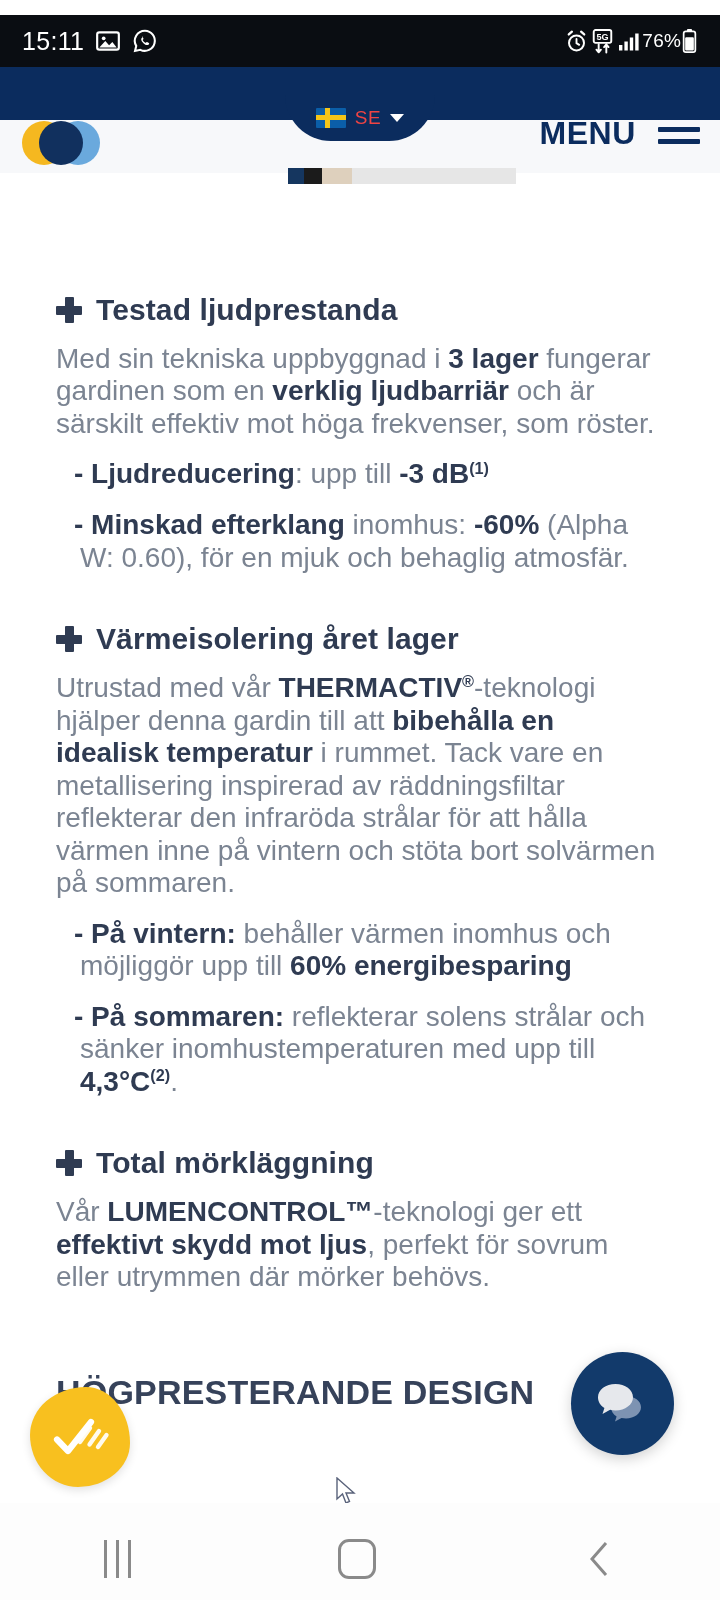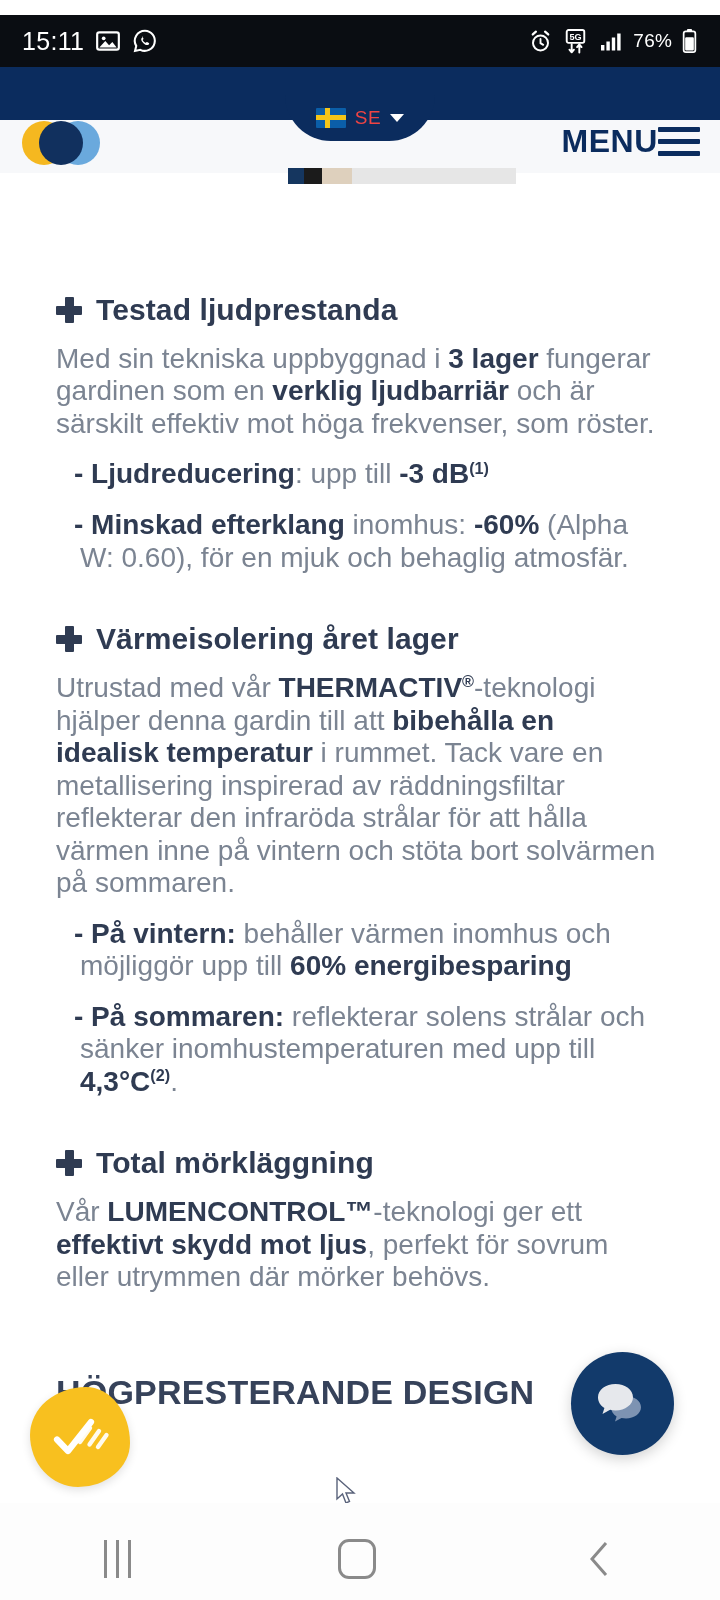--- a/index.html
+++ b/index.html
@@ -12,21 +12,21 @@
   #screen { position:relative; width:720px; height:1600px; background:#fff; overflow:hidden;margin-top:15px; }
 
   
   .statusbar {
     position:absolute; top:0; left:0; width:720px; height:52px;
     background:#0a0d12; color:#fff;
     display:flex; align-items:center; justify-content:space-between;
     padding:0 22px;
   }
   .sb-left { display:flex; align-items:center; gap:11px; }
-  .sb-right { display:flex; align-items:center; gap:9px; }
+  .sb-right { display:flex; align-items:center; gap:0; }
   .sb-time { font-size:25px; letter-spacing:.3px; font-family:"Liberation Sans", sans-serif; }
   .sb-pct { font-size:19px; letter-spacing:.2px; }
   .ico { display:block; }
 
   
   .nav-band {
     position:absolute; top:52px; left:0; width:720px; height:53px;
     background:#0b2c5e;
   }
   .header {
@@ -49,21 +49,21 @@
   .flag-se::after  { content:""; position:absolute; top:7px; left:0; width:100%; height:5px; background:#f5c518; }
   .lang-code { color:#ef4444; font-size:19px; letter-spacing:.5px; }
   .caret { width:0;height:0;border-left:7px solid transparent;border-right:7px solid transparent;border-top:8px solid #fff; }
 
   .logo { position:absolute; left:22px; top:100px; width:100px; height:52px; }
   .logo span { position:absolute; top:6px; width:44px; height:44px; border-radius:50%; }
   .lg-y { left:0;  background:#f5b820; }
   .lg-b { left:34px; background:#6aa9dd; }
   .lg-n { left:17px; background:#11305e; }
 
-  .menu-wrap { position:absolute; right:20px; top:100px; height:52px; display:flex; align-items:center; }
+  .menu-wrap { position:absolute; right:20px; top:100px; height:52px; display:flex; gap:22px; }
   .menu-txt { color:#0b2c5e; font-size:32px; font-weight:700; letter-spacing:.6px; }
   .burger { width:42px; display:flex; flex-direction:column; gap:7px; }
   .burger i { display:block; height:5px; background:#0b2c5e; border-radius:1px; }
 
   
   .swatch-strip {
     position:absolute; top:153px; left:288px; width:228px; height:16px;
     background:#e6e6e6; display:flex; overflow:hidden;
   }
   .sw { height:16px; flex:none; }

